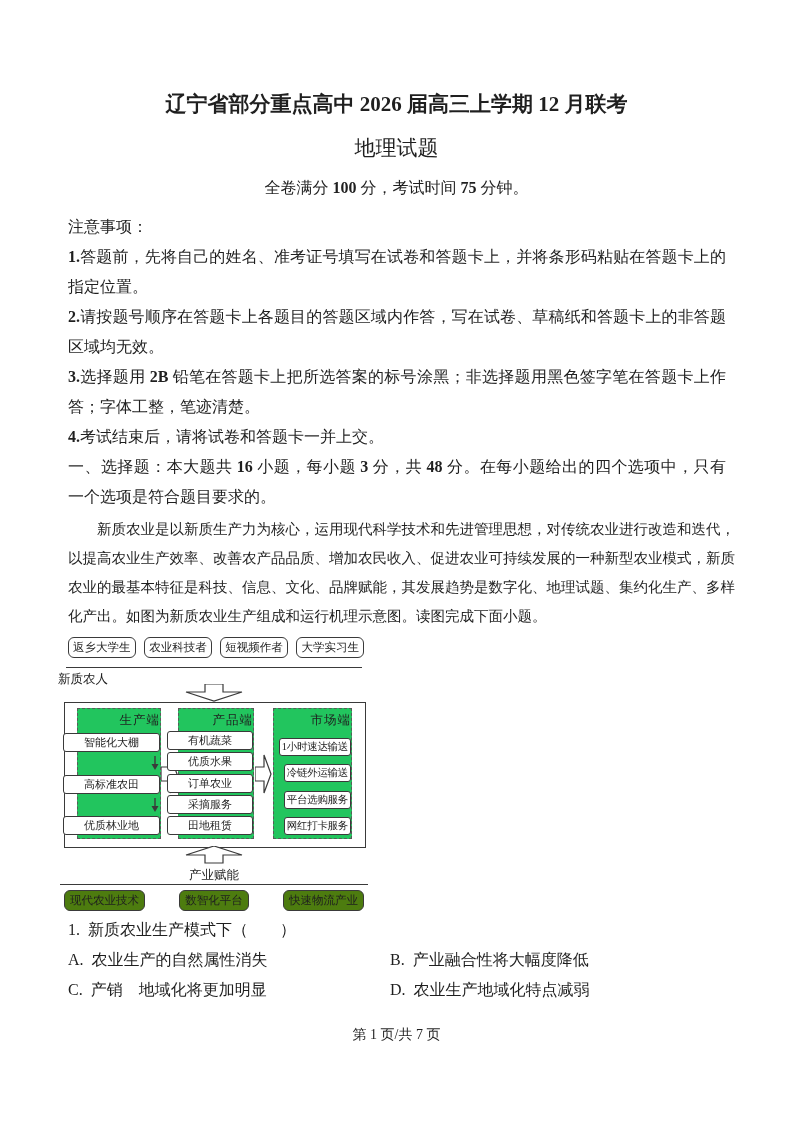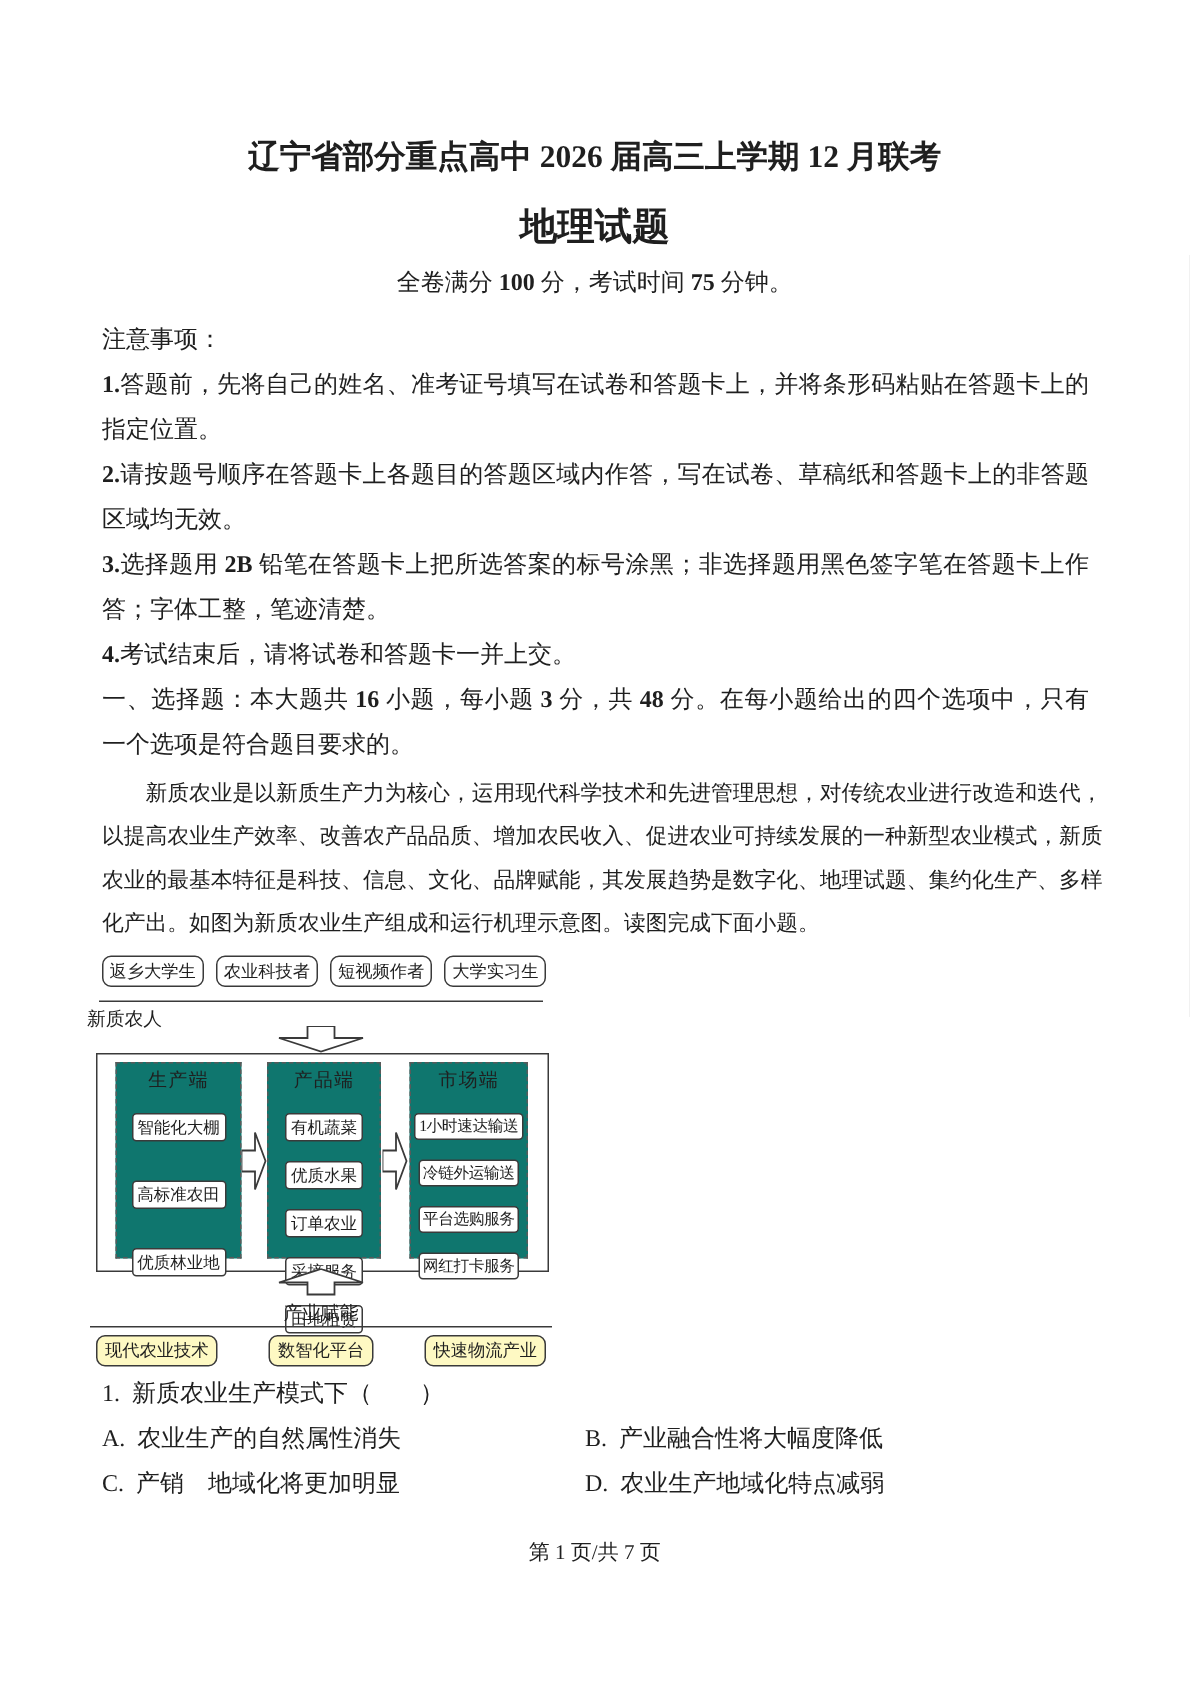--- a/index.html
+++ b/index.html
@@ -7,21 +7,21 @@
     position:relative; width:793px; height:1122px; margin:0 auto;
     background:#ffffff; overflow:hidden;
     font-family:"Liberation Serif","DejaVu Serif",serif;
     color:#1f1f1f;
   }
   .b { font-weight:bold; }
   .abs { position:absolute; }
   .center { left:0; width:100%; text-align:center; }
 
   .title    { top:90px;  font-size:21px; font-weight:bold; white-space:nowrap; }
-  .subtitle { top:134px; font-size:25px; font-weight:bold; }
+  .subtitle { top:134px; font-size:21px; font-weight:normal; }
   .scoreline{ top:178px; font-size:16px; }
 
   .notice { left:68px; top:212px; width:658px; font-size:16px; line-height:30px; }
   .nline  { white-space:nowrap; }
   .just   { text-align:justify; text-align-last:justify; }
 
   .para  { left:68px; top:515px; width:660px; font-size:14.5px; line-height:29px; }
   .pline { white-space:nowrap; }
   .indent{ text-indent:2em; }
 
@@ -35,33 +35,33 @@
   .hline2 { position:absolute; top:250px; left:2px; width:308px; border-top:1.6px solid #3a3a3a; }
   .glabel { position:absolute; top:37px; left:0; width:312px; text-align:left; font-size:12.5px; }
   .blabel { position:absolute; top:233px; left:0; width:312px; text-align:center; font-size:12.5px; }
   .darr { position:absolute; top:50px;  left:124px; }
   .uarr { position:absolute; top:212px; left:124px; }
   .rarr1{ position:absolute; top:118px; left:103px; }
   .rarr2{ position:absolute; top:118px; left:197px; }
   .outer { position:absolute; top:68px; left:6px; width:300px; height:144px;
            border:1.5px solid #3a3a3a; }
   .dcol { position:absolute; border:1px dashed #5a5a5a; display:flex;
-          flex-direction:column; align-items:center; justify-content:space-between;
-          padding:3px 0; box-sizing:border-box; background:#0f766e;gap:13px; }
+          flex-direction:column; align-items:flex-end; justify-content:space-between;
+          padding:3px 0; box-sizing:border-box; background:#22c55e; }
   .col1 { left:19px;  top:74px; width:84px; height:131px; }
   .col2 { left:120px; top:74px; width:76px; height:131px; }
   .col3 { left:215px; top:74px; width:79px; height:131px; }
   .ctitle { font-size:12.5px; letter-spacing:1px; white-space:nowrap; }
-  .cbox { border:1.2px solid #3a3a3a; border-radius:3px; padding:1px 3px;
+  .cbox { border:1.2px solid #3a3a3a; border-radius:3px; padding:1px 20px;
           font-size:11px; white-space:nowrap; background:#fff; }
   .col3 .cbox { font-size:10.5px; letter-spacing:-0.3px; padding:1px 2px; }
   .bbrow { position:absolute; top:256px; left:6px; width:300px;
            display:flex; justify-content:space-between; }
   .bbox { border:1.2px solid #3a3a3a; border-radius:6px; padding:2px 5px;
-          background:#fef9c3; white-space:nowrap; }
+          background:#4d7c0f; white-space:nowrap; }
   .arrow-shape { display:block; }
 
   
   .qblock { left:68px; top:915px; width:658px; font-size:16px; }
   .qrow   { height:30px; line-height:30px; white-space:nowrap; }
   .optrow { display:flex; }
   .optL   { width:322px; }
   .olabel { margin-right:8px; }
 
   .footer { top:1026px; font-size:14px; }

